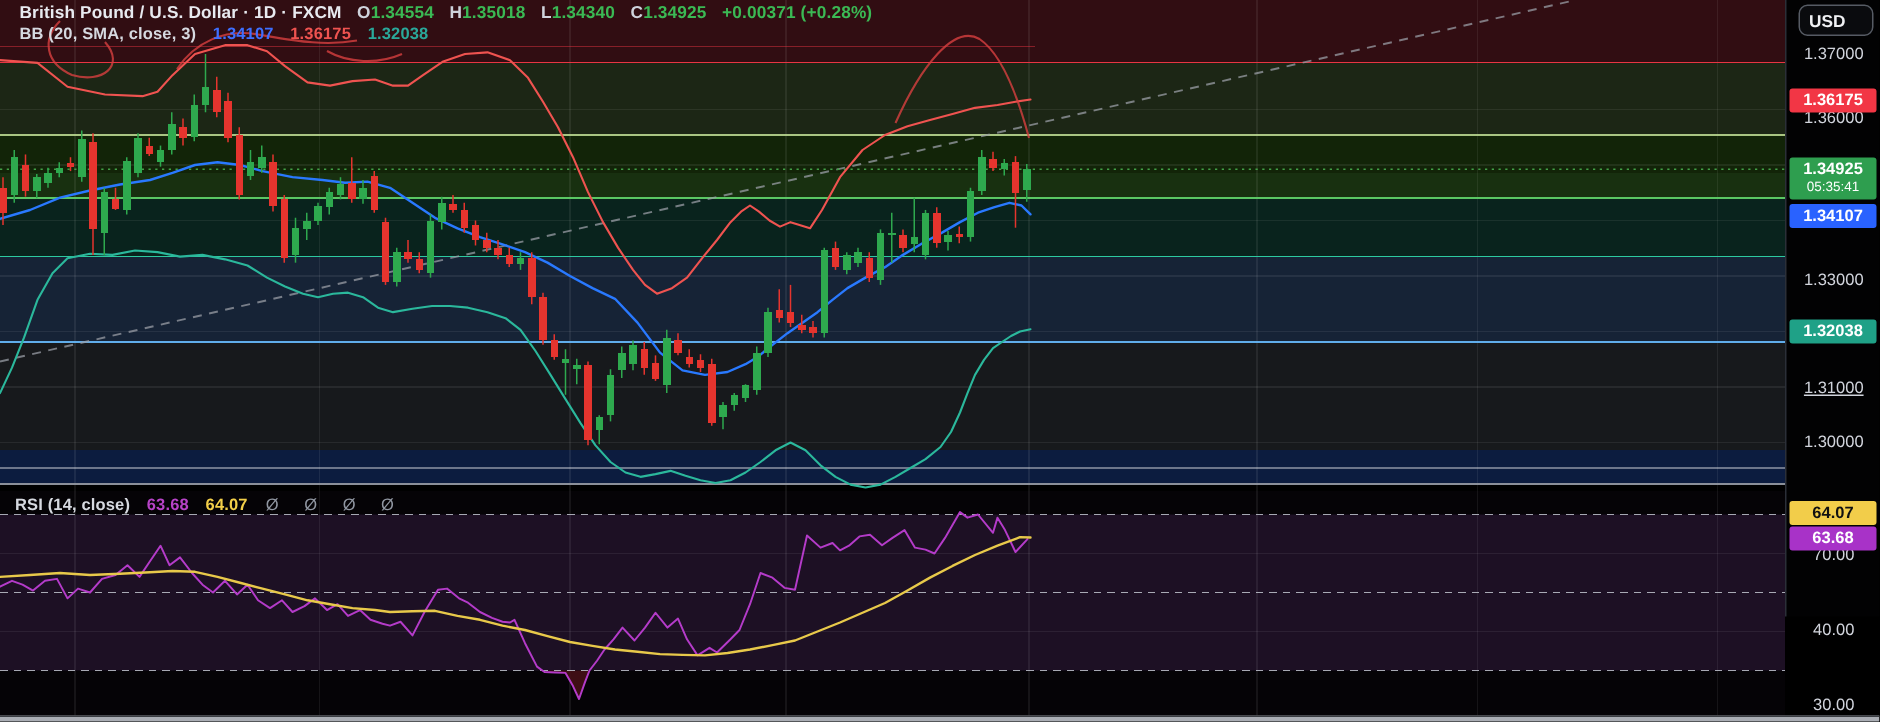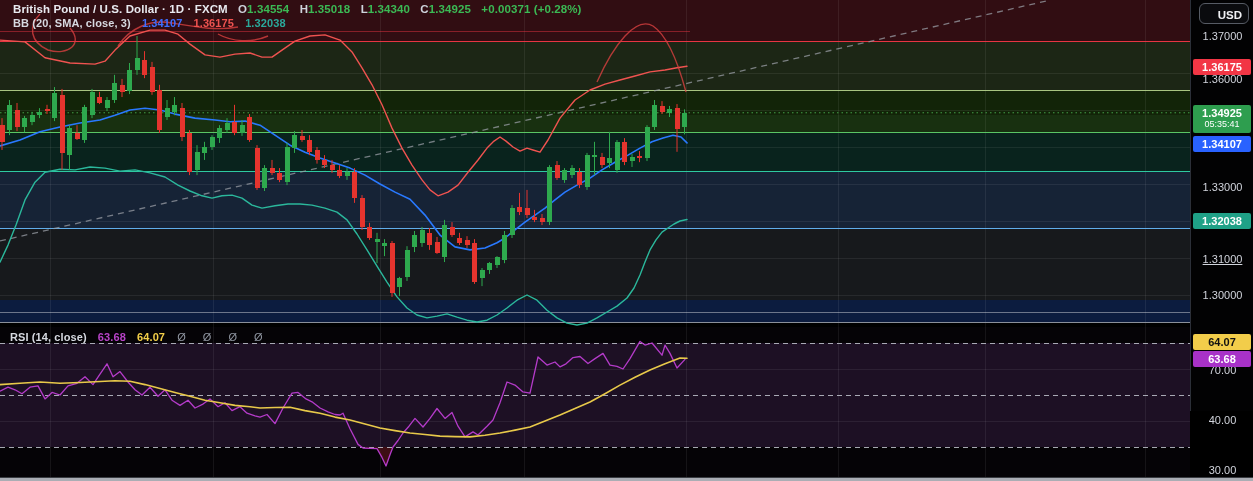--- a/index.html
+++ b/index.html
@@ -27,21 +27,21 @@
   
   #axis-panel{position:absolute;left:1190px;top:0;width:63px;height:411px;background:#020203;
               border-left:1px solid #2b2f38;z-index:3;}
   .axis-label{position:absolute;left:0;width:63px;text-align:center;color:#d1d4dc;
               font-size:11px;height:14px;line-height:14px;}
   .axis-badge{position:absolute;left:2px;width:58px;text-align:center;color:#fff;
               font-size:11px;font-weight:700;height:16px;line-height:16px;border-radius:2px;z-index:4;}
   .axis-badge .sub{display:block;font-size:9px;font-weight:400;line-height:11px;margin-top:-2px;}
   #currency-btn{position:absolute;right:4px;top:3px;width:50px;height:21px;z-index:6;
                 background:#0a0b0e;border:1.5px solid #565b64;border-radius:6px;color:#f0f1f4;
-                font-size:11.5px;font-weight:700;text-align:right;line-height:20px;cursor:pointer;}
+                font-size:11.5px;font-weight:700;text-align:left;line-height:20px;cursor:pointer;}
   
   #time-strip{position:absolute;left:0;top:477px;width:1253px;height:4px;z-index:6;
               background:#aaadb4;border-top:1px solid #3a3d42;}
 </style>
 </head>
 <body>
 
 <div id="stage">
 
   <svg id="chart-svg" width="1190" height="477">

